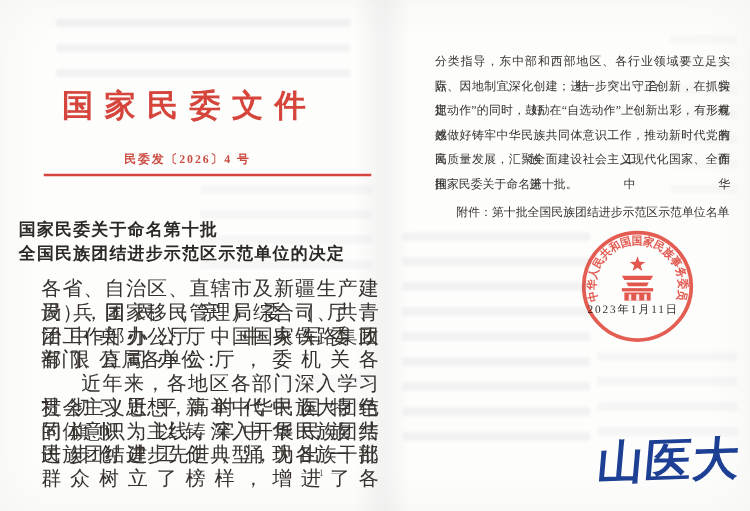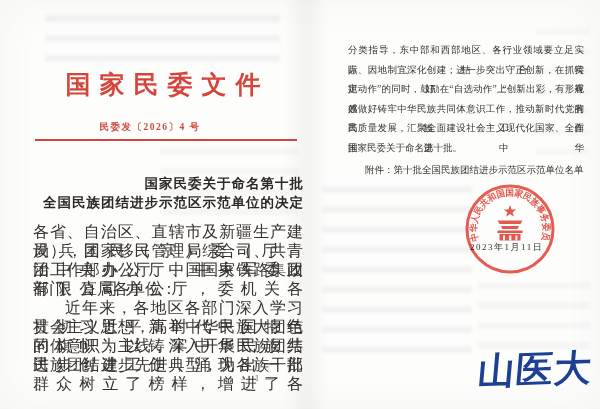--- a/index.html
+++ b/index.html
@@ -29,35 +29,34 @@
       rgba(120,120,132,.15) 0px, rgba(120,120,132,.15) 7px,
       rgba(120,120,132,0) 7px, rgba(120,120,132,0) 20px);
   }
 
   
   .doc-header {
     position:absolute; left:0; top:68px; width:300px;
     text-align:center; font-size:25px; font-weight:bold;
     letter-spacing:9px; padding-left:3px;
     color:#d5453b;
-    margin-left:16px;
   }
   .doc-number {
     position:absolute; left:0; top:121px; width:300px;
     text-align:center; font-size:9.5px; letter-spacing:1.5px;
     color:#cb4a40; font-weight:bold;
   }
   .red-rule {
     position:absolute; left:35px; top:139px; width:262px; height:2px;
     background:#d5453b;
   }
   .doc-title {
     position:absolute; left:15px; top:174px; width:270px;
-    text-align:right; color:#2c2826; font-weight:bold;
-    font-size:13.5px; line-height:19px; letter-spacing:1px;margin-left:19px;
+    text-align:left; color:#2c2826; font-weight:bold;
+    font-size:13.5px; line-height:19px; letter-spacing:1px;
   }
   .body-block { position:absolute; color:#37322e; }
   .body-block.lb { left:33px; top:222px; width:270px; font-size:16px; }
   .body-block.rb { left:48px;  top:41px;  width:236px; font-size:9.5px; }
   .bline { display:block; text-align:justify; }
   .lb .bline { line-height:19px; height:19px; }
   .rb .bline { line-height:19.5px; height:19.5px; }
   .bline.fill { text-align-last:justify; }
   .bline.indent { text-indent:2em; }
   .page-num {

